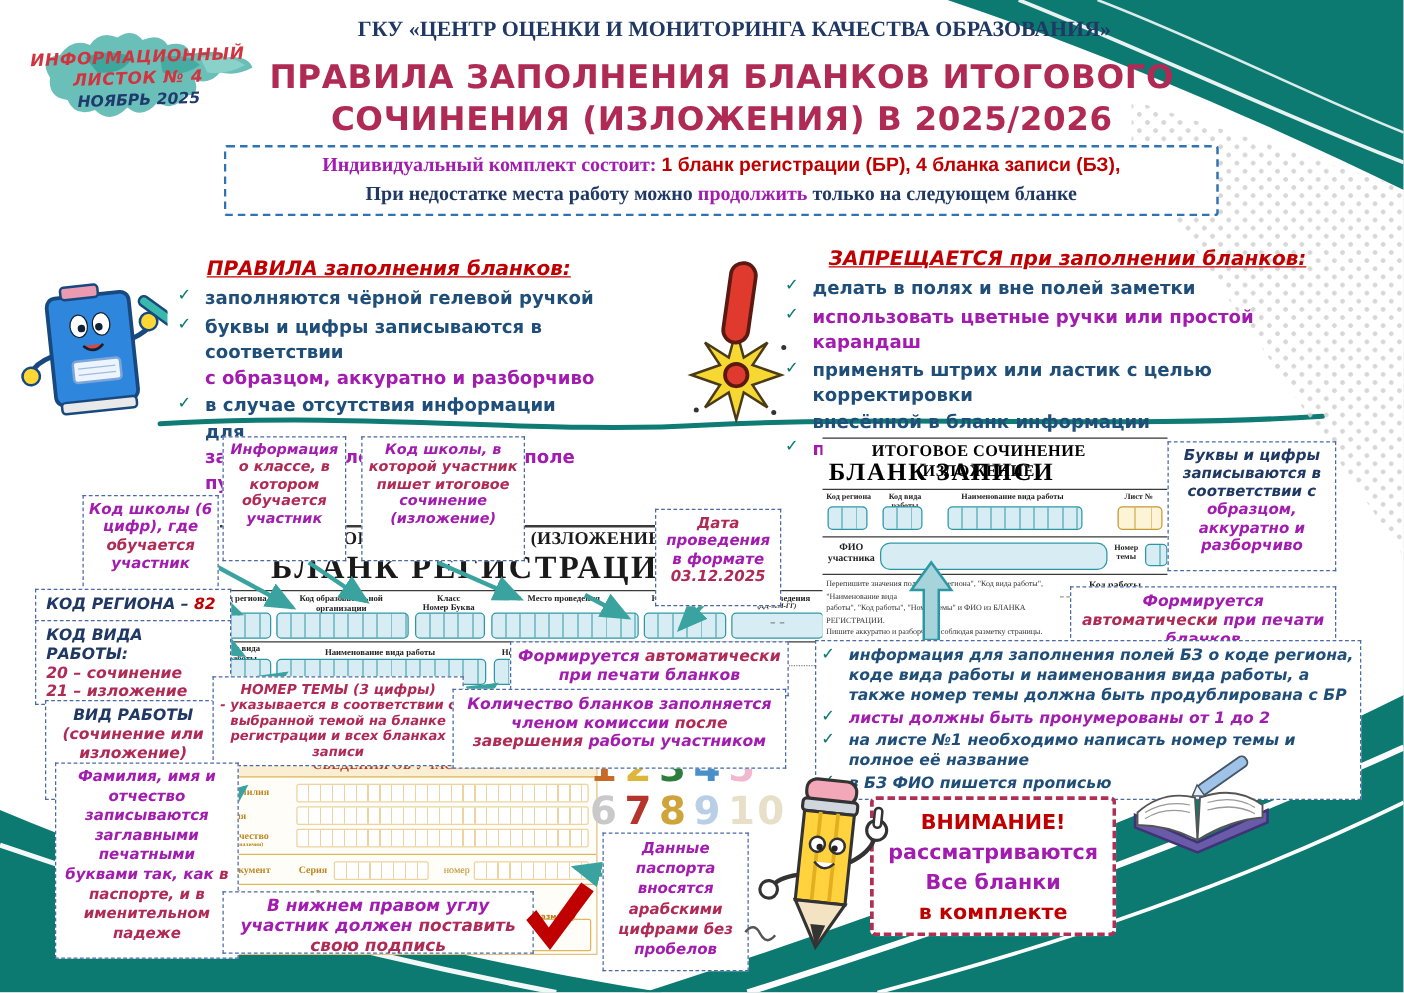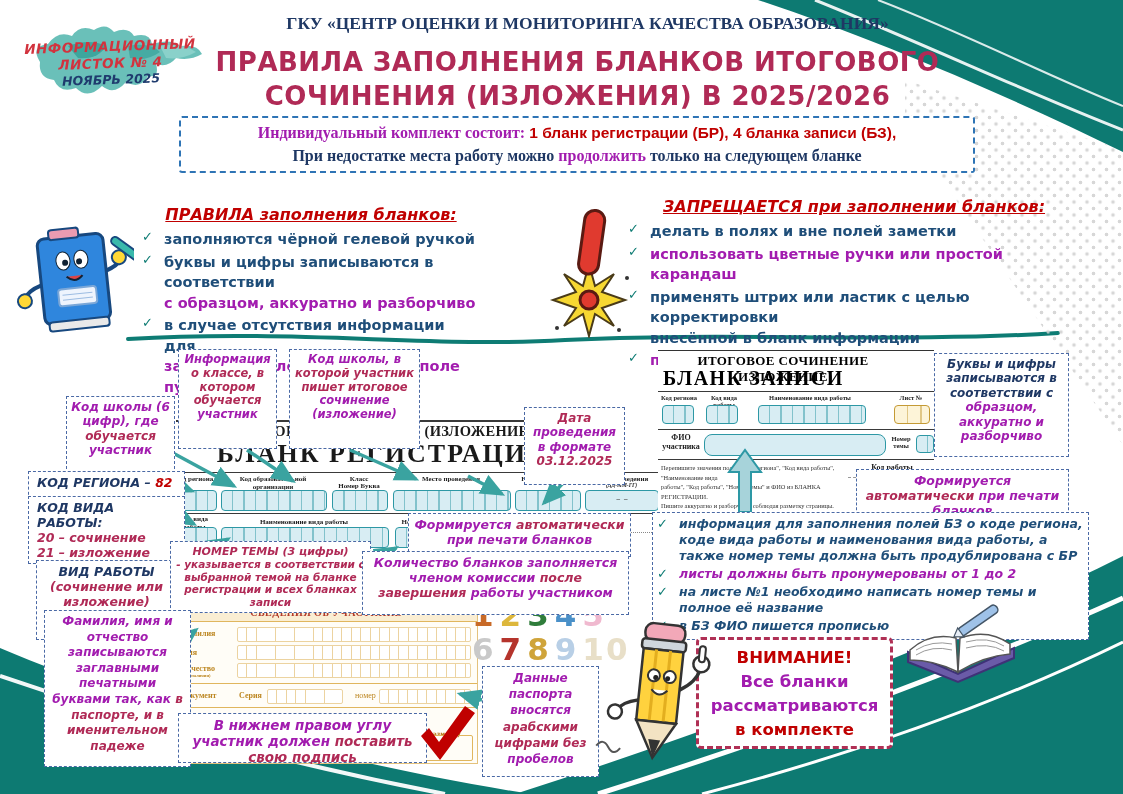--- a/index.html
+++ b/index.html
@@ -356,22 +356,22 @@
   <div class="co" id="co-passport"><span class="tt">Данные паспорта вносятся </span><span class="tc">арабскими цифрами без</span><span class="tt"> пробелов</span></div>
   <div class="co" id="co-sign"><span class="tt">В нижнем правом углу участник должен </span><span class="tc">поставить свою подпись</span></div>
 
   <div id="digits" class="abs">
     <div><span style="color: rgb(200, 106, 40);">1</span><span style="color: rgb(221, 183, 60);">2</span><span style="color: rgb(47, 125, 59);">3</span><span style="color: rgb(74, 144, 200);">4</span><span style="color: rgb(240, 185, 207);">5</span></div>
     <div><span style="color: rgb(201, 201, 201);">6</span><span style="color: rgb(181, 52, 44);">7</span><span style="color: rgb(207, 164, 58);">8</span><span style="color: rgb(184, 207, 230);">9</span><span style="color: rgb(232, 223, 200);">10</span></div>
   </div>
 
   <div id="attn" class="abs">
     <div class="tr">ВНИМАНИЕ!</div>
+    <div class="tt">рассматриваются</div>
     <div class="tt">Все бланки</div>
-    <div class="tt">рассматриваются</div>
     <div class="tr">в комплекте</div>
   </div>
 
   <svg id="pencil" class="abs" viewBox="0 0 130 152">
     <g transform="rotate(6 65 76)">
       <rect x="45" y="6" width="40" height="18" rx="8" fill="#F2A8B8" stroke="#333" stroke-width="2.5"></rect>
       <rect x="43" y="22" width="44" height="10" rx="3" fill="#CFD6DD" stroke="#333" stroke-width="2.5"></rect>
       <rect x="45" y="32" width="40" height="72" fill="#FFD23E" stroke="#333" stroke-width="2.5"></rect>
       <line x1="58" y1="32" x2="58" y2="104" stroke="#E3AE1F" stroke-width="3"></line>
       <line x1="72" y1="32" x2="72" y2="104" stroke="#E3AE1F" stroke-width="3"></line>

